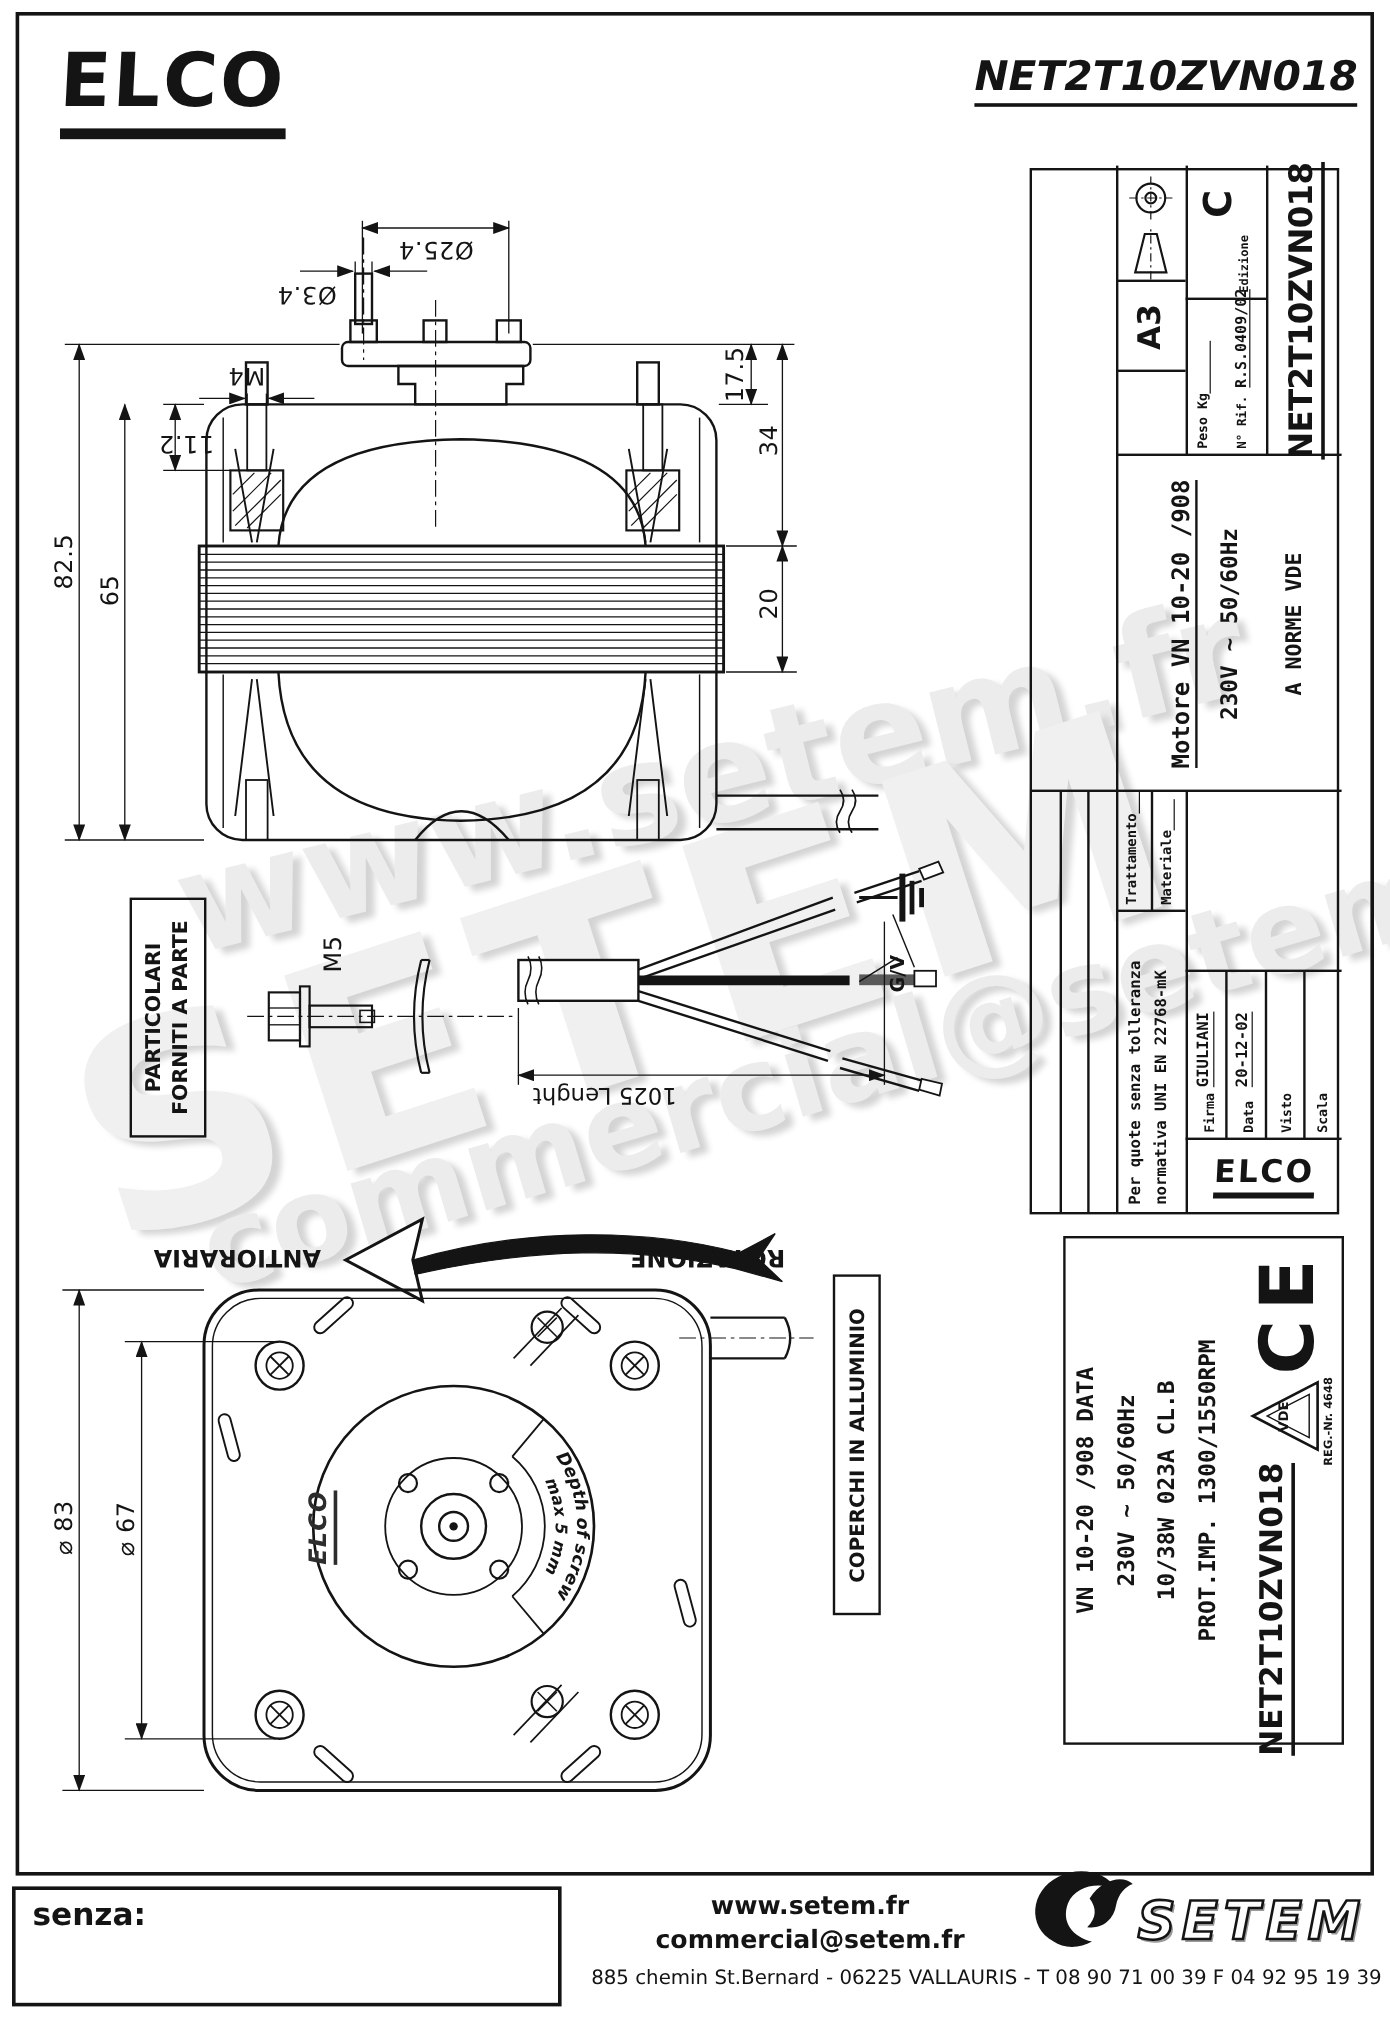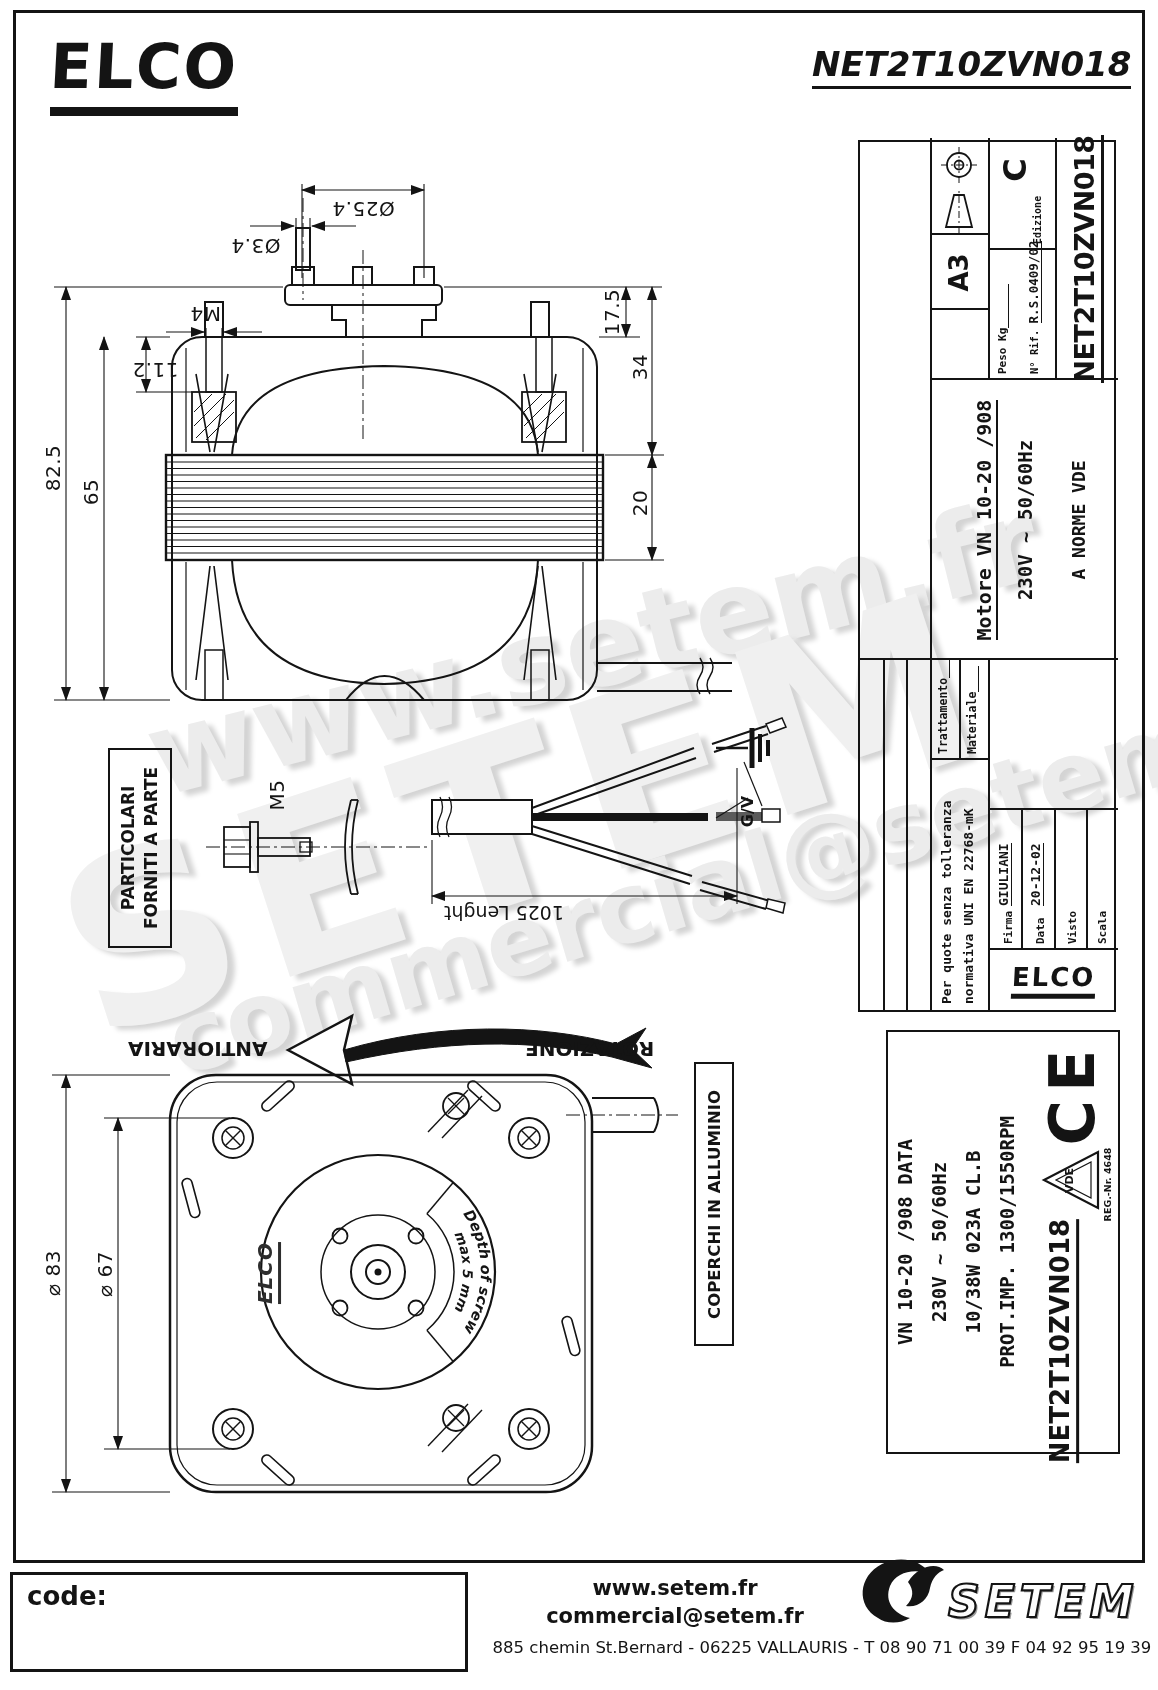--- a/index.html
+++ b/index.html
@@ -469,18 +469,18 @@
       <line x1="70" y1="11" x2="70" y2="47" stroke-width="1" stroke-dasharray="7 3 2 3"></line>
     </g>
   </svg>
 
   <div class="abs" style="left:632px; top:196px; width:238px; height:60px; display:flex; align-items:center; justify-content:center;">
     <span style="font-size:27px; font-weight:bold; border-bottom:3px solid #141414; padding-bottom:1px; letter-spacing:-0.5px;">NET2T10ZVN018</span>
   </div>
 </div>
 
 <div class="abs txt" style="left:10px; top:1572px; width:458px; height:100px; border:3.5px solid #141414;">
-  <div style="position:absolute; left:14px; top:6px; font-size:26px; font-weight:bold;">code:</div>
+  <div style="position:absolute; left:14px; top:6px; font-size:26px; font-weight:bold;">senza:</div>
 </div>
 <div class="abs txt" style="left:545px; top:1576px; width:260px; text-align:center; font-size:21px; font-weight:bold;">www.setem.fr</div>
 <div class="abs txt" style="left:545px; top:1604px; width:260px; text-align:center; font-size:21px; font-weight:bold;">commercial@setem.fr</div>
 <div class="abs txt" style="left:492px; top:1638px; width:660px; text-align:center; font-size:16.5px;">885 chemin St.Bernard  -  06225 VALLAURIS  -  T 08 90 71 00 39   F 04 92 95 19 39</div>
 <div class="abs txt brand-outline" style="left:948px; top:1576px; font-size:44px;">SETEM</div>
 
 </body></html>

